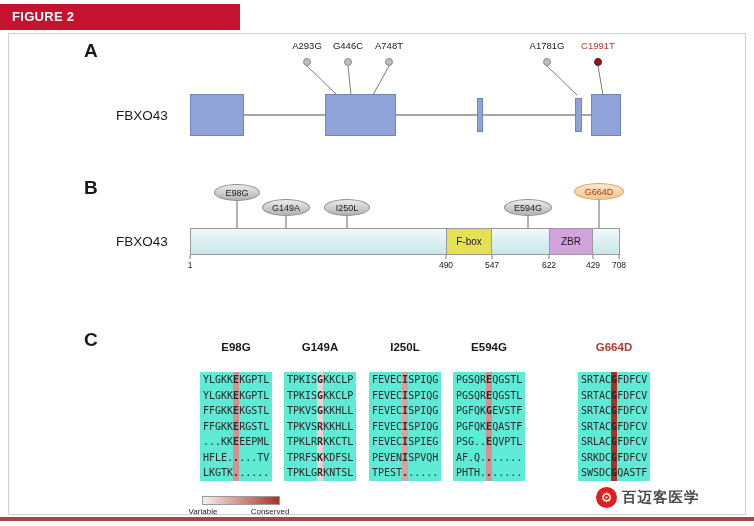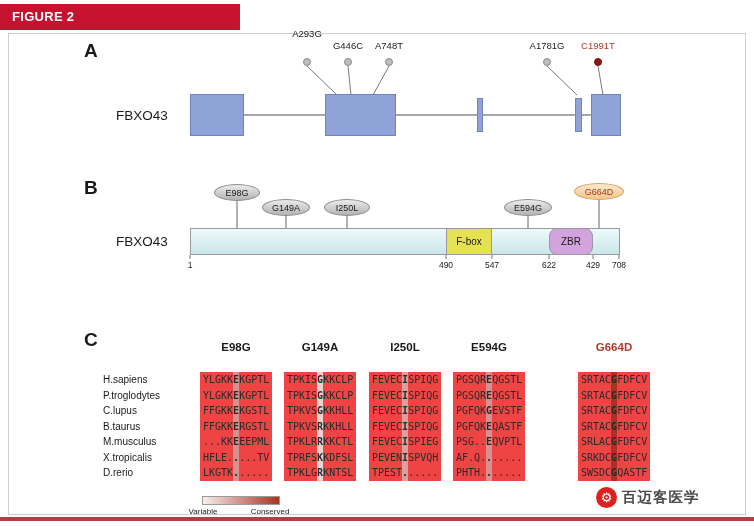--- a/index.html
+++ b/index.html
@@ -17,27 +17,27 @@
   .gene-name { position:absolute; font-size:13.5px; }
   .exon { position:absolute; background:#8fa3d8; border:1px solid #7184bd; }
   .oval { position:absolute; border-radius:50%; background:linear-gradient(#ececec,#b2b2b2);
           border:1px solid #8f8f8f; font-size:9px; display:flex; align-items:center; justify-content:center; }
   .oval.em { background:linear-gradient(#fbe9cf,#f2c58c); border-color:#d9a35f; color:#a03c1c; }
   .protein-bar { position:absolute; left:190px; top:228px; width:430px; height:27px;
                  background:linear-gradient(#eef9fa,#c9e6ea); border:1px solid #9a9a9a; }
   .domain { position:absolute; top:228px; height:27px; border:1px solid #9a9a9a; font-size:10px;
             display:flex; align-items:center; justify-content:center; }
   .domain.fbox { left:446px; width:46px; background:#e6e153; }
-  .domain.zbr  { left:549px; width:44px; background:#d2a3dc;border-radius:8px; }
+  .domain.zbr  { left:549px; width:44px; background:#d2a3dc; }
   .tick-num { position:absolute; top:260px; width:24px; text-align:center; font-size:8.5px; }
   .col-header { position:absolute; top:341px; width:80px; text-align:center; font-size:11.5px; font-weight:bold; }
   .col-header.em { color:#b03a2e; }
   .species-col { position:absolute; left:103px; top:372px; }
   .species-row { height:15.5px; line-height:15.5px; font-size:10px; }
-  .seq-block { position:absolute; top:372px; width:72px; background:#ef4444; padding:0 3px; }
+  .seq-block { position:absolute; top:372px; width:72px; background:#5eead4; padding:0 3px; }
   .seq-row { height:15.5px; line-height:15.5px; font-family:"DejaVu Sans Mono", monospace;
              font-size:10px; white-space:pre; color:#2a2a2a; }
   .mut-char { display:inline-block; width:1ch; height:15.5px; line-height:15.5px; vertical-align:top; font-weight:bold; }
   .legend-bar { position:absolute; left:202px; top:496px; width:78px; height:9px;
                 background:linear-gradient(to right,#f8efec,#a93226); border:1px solid #9a9a9a; }
   .legend-label { position:absolute; top:507px; font-size:8px; width:56px; text-align:center; }
   .watermark { position:absolute; left:596px; top:487px; display:flex; align-items:center; }
   .wm-logo { width:21px; height:21px; border-radius:50%; background:#e02020; color:#fff;
              font-size:13px; line-height:21px; text-align:center; }
   .wm-text { margin-left:5px; font-size:14.5px; font-weight:bold; color:#4a4a4a; letter-spacing:1px; }
@@ -76,21 +76,21 @@
       <line x1="446" y1="255" x2="446" y2="259"></line>
       <line x1="492" y1="255" x2="492" y2="259"></line>
       <line x1="549" y1="255" x2="549" y2="259"></line>
       <line x1="593" y1="255" x2="593" y2="259"></line>
       <line x1="619" y1="255" x2="619" y2="259"></line>
     </g>
   </svg>
 
   <div class="panel-label" style="left:84px;top:40px">A</div>
 
-  <div class="mut-label" style="left:284px;top:28px">A293G</div>
+  <div class="mut-label" style="left:284px;top:40px">A293G</div>
   <div class="mut-label" style="left:325px;top:40px">G446C</div>
   <div class="mut-label" style="left:366px;top:40px">A748T</div>
   <div class="mut-label" style="left:524px;top:40px">A1781G</div>
   <div class="mut-label em" style="left:575px;top:40px">C1991T</div>
 
   <div class="lolli" style="left:303px;top:58px"></div>
   <div class="lolli" style="left:344px;top:58px"></div>
   <div class="lolli" style="left:385px;top:58px"></div>
   <div class="lolli" style="left:543px;top:58px"></div>
   <div class="lolli em" style="left:594px;top:58px"></div>
@@ -117,29 +117,20 @@
   <div class="domain zbr">ZBR</div>
 
   <div class="tick-num" style="left:178px">1</div>
   <div class="tick-num" style="left:434px">490</div>
   <div class="tick-num" style="left:480px">547</div>
   <div class="tick-num" style="left:537px">622</div>
   <div class="tick-num" style="left:581px">429</div>
   <div class="tick-num" style="left:607px">708</div>
 
   <div class="panel-label" style="left:84px;top:329px">C</div>
-  <div class="species-col">
-      <div class="species-row">H.sapiens</div>
-      <div class="species-row">P.troglodytes</div>
-      <div class="species-row">C.lupus</div>
-      <div class="species-row">B.taurus</div>
-      <div class="species-row">M.musculus</div>
-      <div class="species-row">X.tropicalis</div>
-      <div class="species-row">D.rerio</div>
-    </div>
   <div>
       <div class="col-header" style="left: 196px;">E98G</div>
       <div class="seq-block" style="left: 200px;">
         <div class="seq-row"><span>YLGKK</span><span class="mut-char" style="background: rgb(214, 144, 143);">E</span><span>KGPTL</span></div>
         <div class="seq-row"><span>YLGKK</span><span class="mut-char" style="background: rgb(214, 144, 143);">E</span><span>KGPTL</span></div>
         <div class="seq-row"><span>FFGKK</span><span class="mut-char" style="background: rgb(214, 144, 143);">E</span><span>KGSTL</span></div>
         <div class="seq-row"><span>FFGKK</span><span class="mut-char" style="background: rgb(214, 144, 143);">E</span><span>RGSTL</span></div>
         <div class="seq-row"><span>...KK</span><span class="mut-char" style="background: rgb(214, 144, 143);">E</span><span>EEPML</span></div>
         <div class="seq-row"><span>HFLE.</span><span class="mut-char" style="background: rgb(214, 144, 143);">.</span><span>...TV</span></div>
         <div class="seq-row"><span>LKGTK</span><span class="mut-char" style="background: rgb(214, 144, 143);">.</span><span>.....</span></div>

